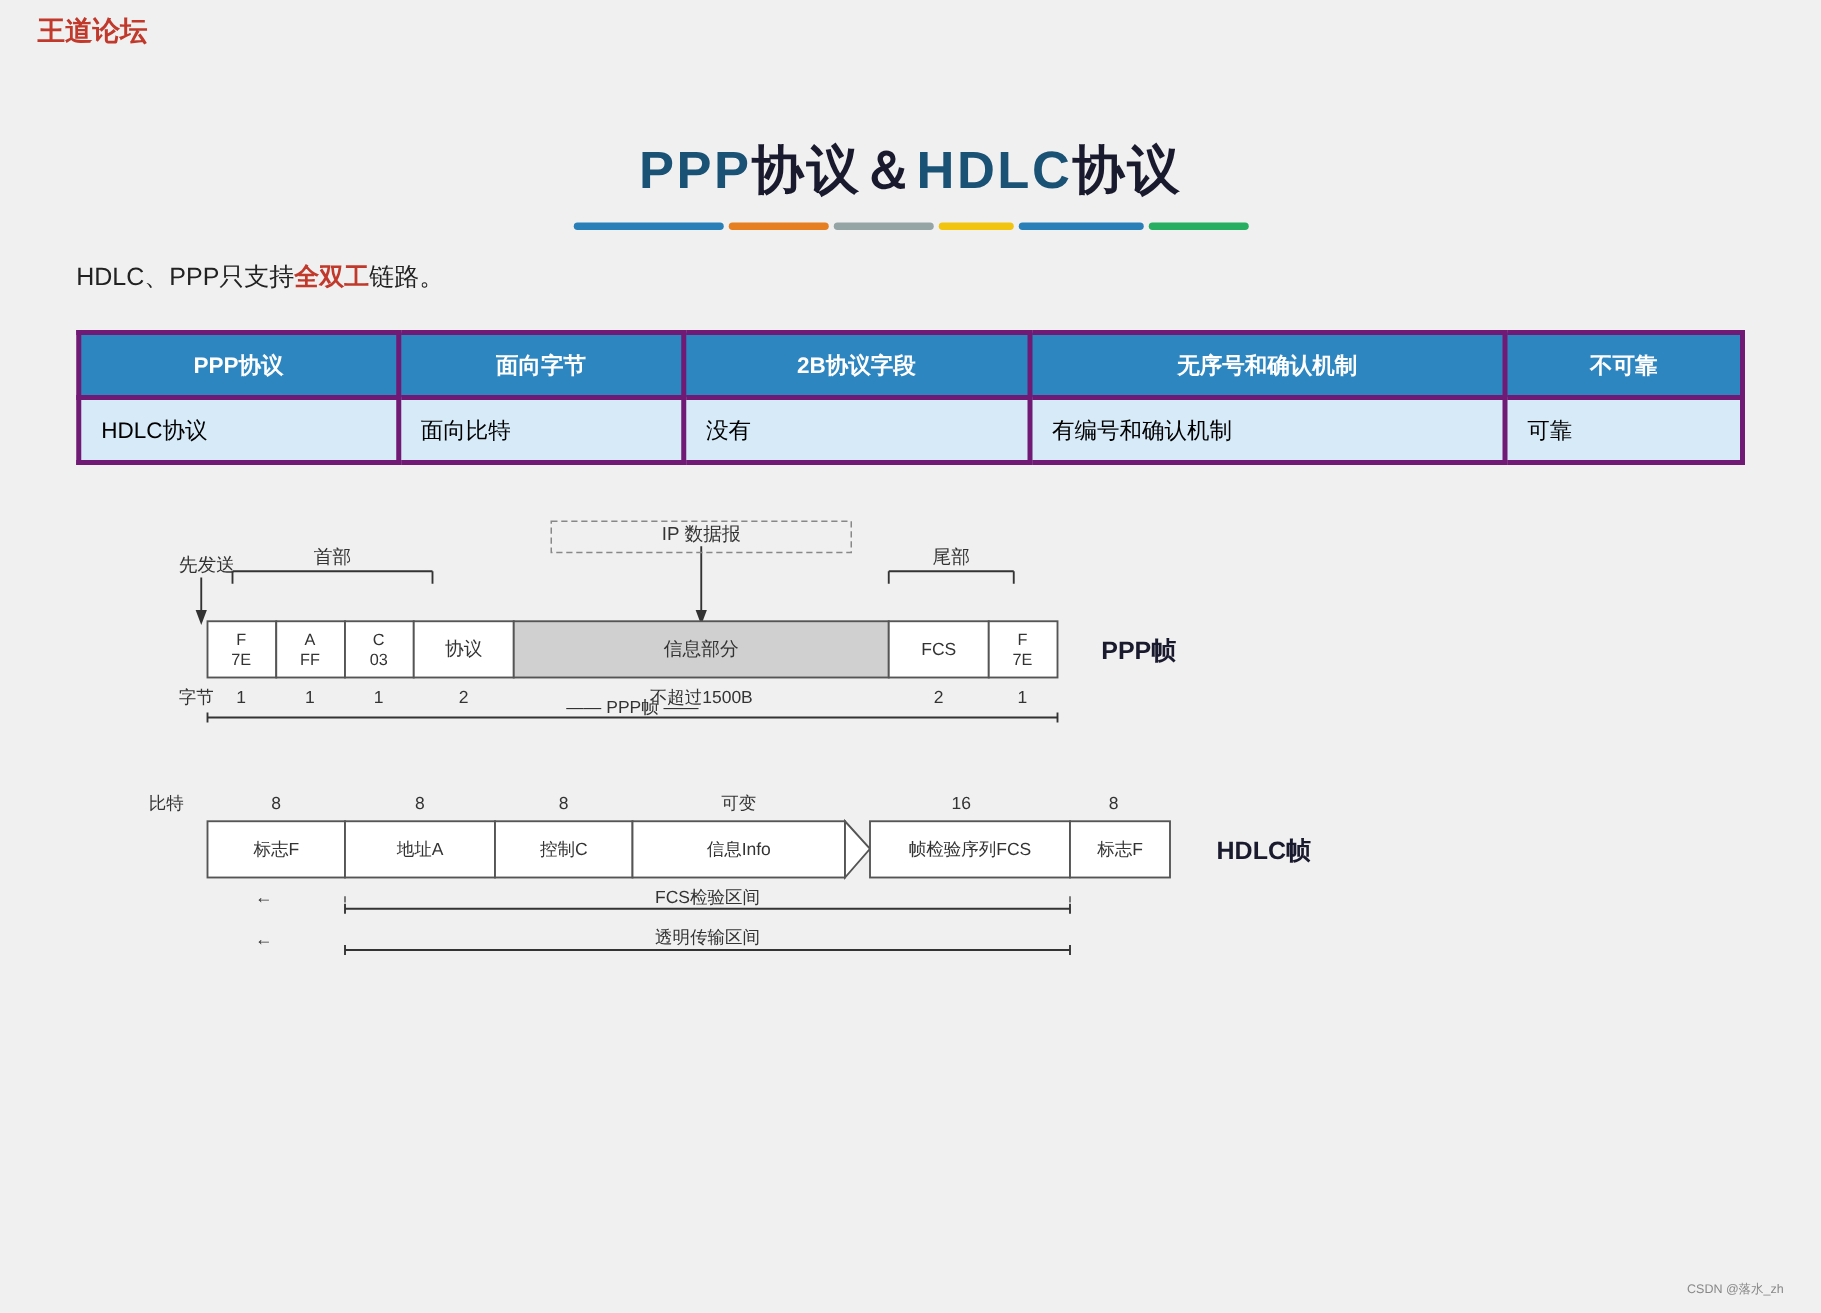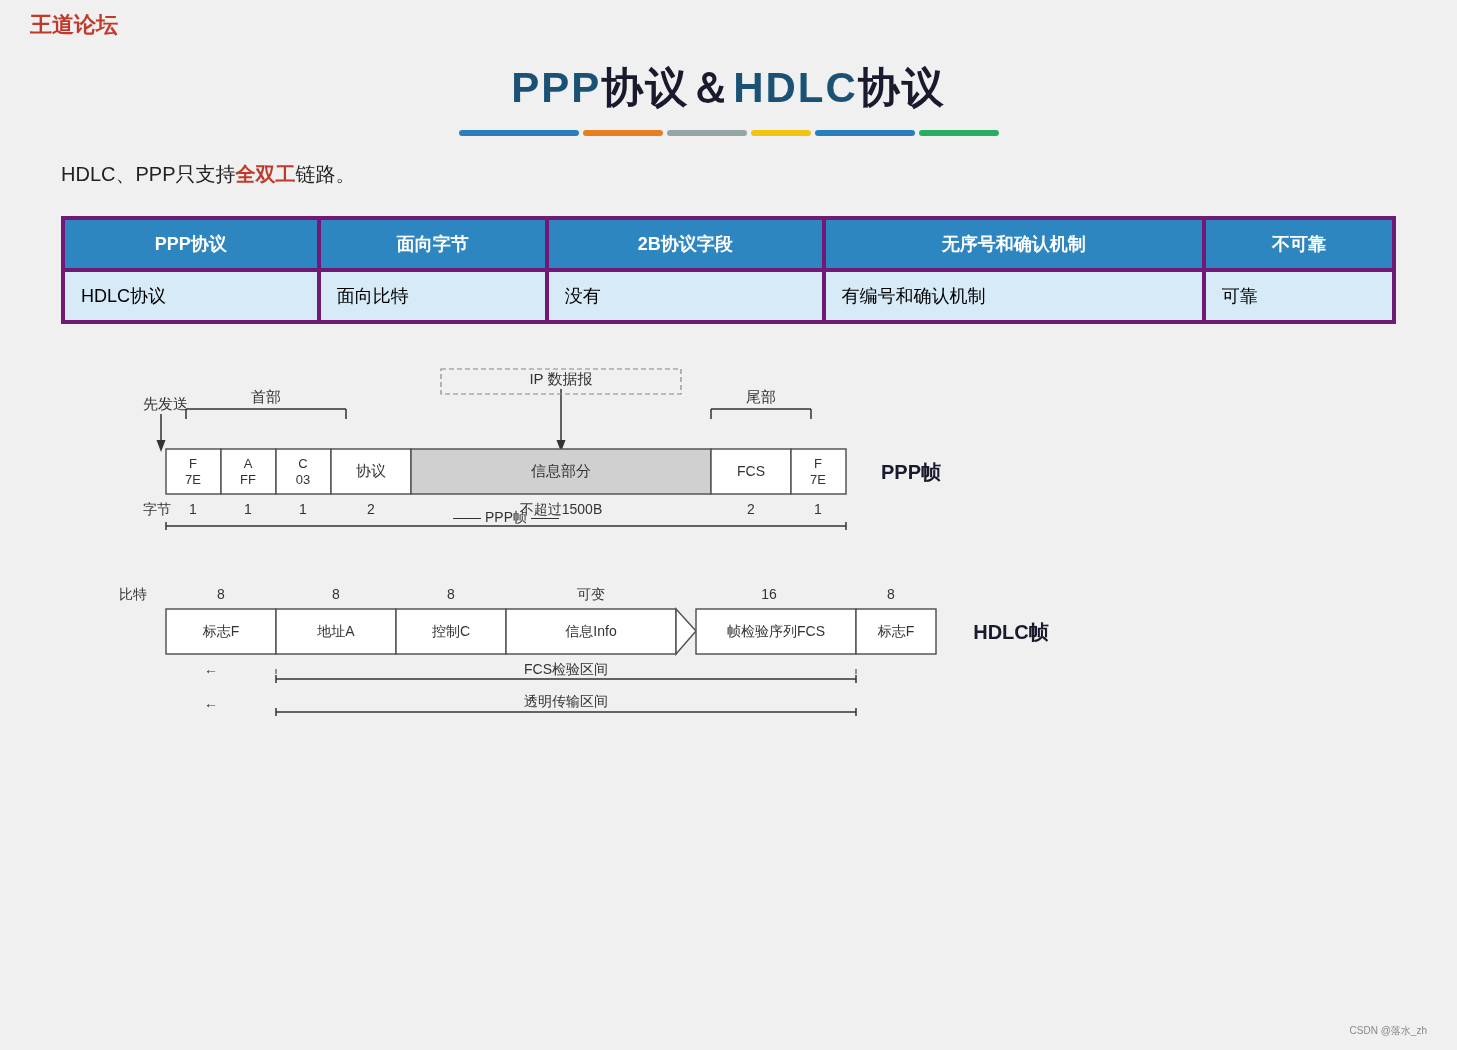--- a/index.html
+++ b/index.html
@@ -29,20 +29,21 @@
     
     .title-area {
       text-align: center;
       padding: 10px 0 6px 0;
     }
     .title-area h1 {
       font-size: 42px;
       font-weight: bold;
       color: #1a1a2e;
       letter-spacing: 2px;
+      margin-top: 48px;
     }
     .title-area h1 .ppp { color: #1a5276; }
     .title-area h1 .hdlc { color: #1a5276; }
 
     
     .color-bars {
       display: flex;
       justify-content: center;
       gap: 4px;
       margin: 8px 0 20px 0;

